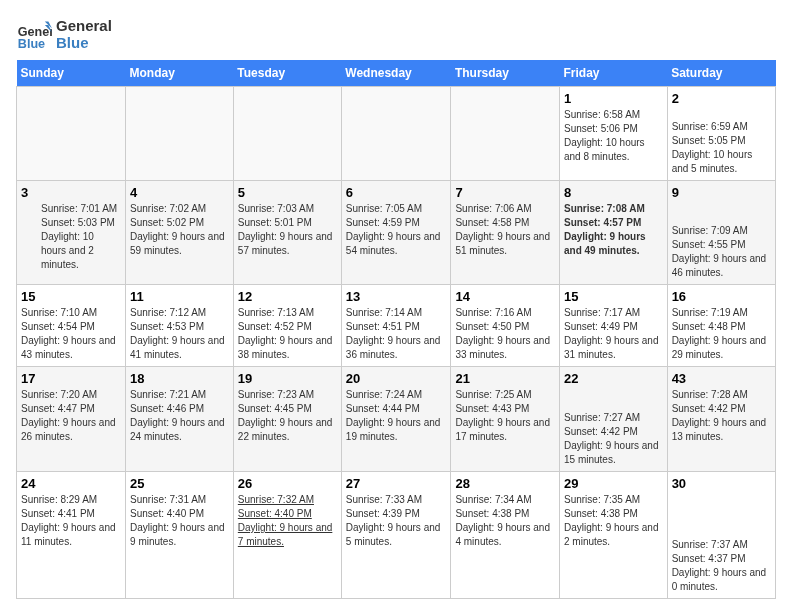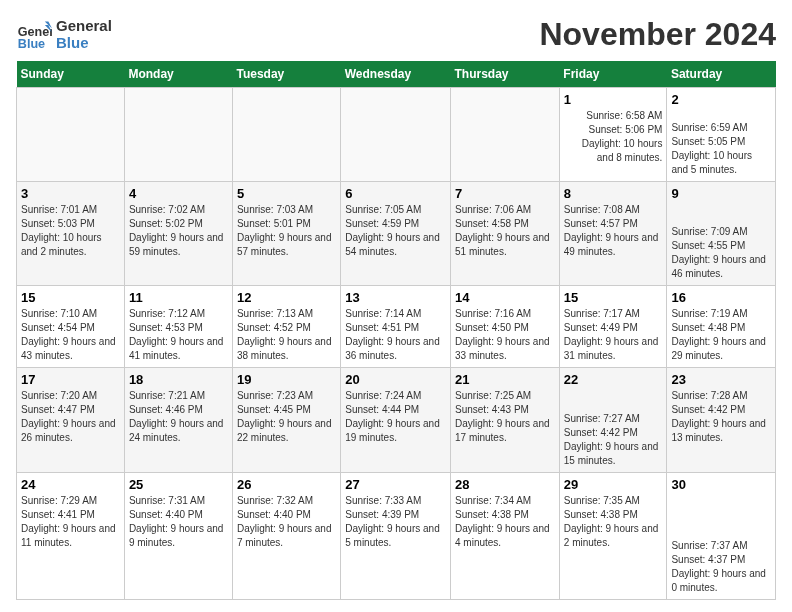--- a/index.html
+++ b/index.html
@@ -36,21 +36,21 @@
     .subtitle {
       font-size: 14px;
       color: #555;
     }
     table {
       width: 100%;
       border-collapse: collapse;
       font-size: 11px;
     }
     th {
-      background-color: #15803d;
+      background-color: #3b82f6;
       color: #fff;
       padding: 6px 4px;
       text-align: left;
       font-size: 12px;
       font-weight: bold;
     }
     td {
       border: 1px solid #ccc;
       vertical-align: top;
       padding: 4px;
@@ -90,21 +90,20 @@
       <text x="2" y="36" font-size="14" font-weight="bold" fill="#3a7fc1">Blue</text>
       <polygon points="32,10 40,18 36,10" fill="#3a7fc1"></polygon>
       <polygon points="36,6 44,14 40,6" fill="#3a7fc1" transform="translate(-4,0)"></polygon>
     </svg>
     <div>
       <div style="font-size:15px;font-weight:bold;color:#333;">General</div>
       <div style="font-size:15px;font-weight:bold;color:#3a7fc1;">Blue</div>
     </div>
   </div>
   <div class="title-block">
-    <div class="month-title">November 2024</div>
   </div>
 </div>
 
 <table>
   <thead>
     <tr id="header-row">
         <th>Sunday</th>
         <th>Monday</th>
         <th>Tuesday</th>
         <th>Wednesday</th>
@@ -115,35 +114,35 @@
   </thead>
   <tbody id="calendar-body">
       <tr>
         <td class="empty"></td>
         <td class="empty"></td>
         <td class="empty"></td>
         <td class="empty"></td>
         <td class="empty"></td>
         <td>
           <div class="day-number">1</div>
-          <div class="day-info" style="white-space: pre-line; text-align: right;">Sunrise: 6:58 AM
+          <div class="day-info" style="white-space: pre-line;">Sunrise: 6:58 AM
 Sunset: 5:06 PM
 Daylight: 10 hours and 8 minutes.</div>
         </td>
         <td>
           <div class="day-number">2</div>
           <div class="day-info" style="white-space: pre-line; margin-top: 14px;">Sunrise: 6:59 AM
 Sunset: 5:05 PM
 Daylight: 10 hours and 5 minutes.</div>
         </td>
       </tr>
       <tr>
         <td class="shaded">
           <div class="day-number">3</div>
-          <div class="day-info" style="white-space: pre-line;">Sunrise: 7:01 AM
+          <div class="day-info" style="white-space: pre-line; margin-left: 20px;">Sunrise: 7:01 AM
 Sunset: 5:03 PM
 Daylight: 10 hours and 2 minutes.</div>
         </td>
         <td class="shaded">
           <div class="day-number">4</div>
           <div class="day-info" style="white-space: pre-line;">Sunrise: 7:02 AM
 Sunset: 5:02 PM
 Daylight: 9 hours and 59 minutes.</div>
         </td>
         <td class="shaded">
@@ -159,21 +158,21 @@
 Daylight: 9 hours and 54 minutes.</div>
         </td>
         <td class="shaded">
           <div class="day-number">7</div>
           <div class="day-info" style="white-space: pre-line;">Sunrise: 7:06 AM
 Sunset: 4:58 PM
 Daylight: 9 hours and 51 minutes.</div>
         </td>
         <td class="shaded">
           <div class="day-number">8</div>
-          <div class="day-info" style="white-space: pre-line;">Sunrise: 7:08 AM
+          <div class="day-info" style="white-space: pre-line; font-weight: bold;">Sunrise: 7:08 AM
 Sunset: 4:57 PM
 Daylight: 9 hours and 49 minutes.</div>
         </td>
         <td class="shaded">
           <div class="day-number">9</div>
           <div class="day-info" style="white-space: pre-line; margin-top: 24px;">Sunrise: 7:09 AM
 Sunset: 4:55 PM
 Daylight: 9 hours and 46 minutes.</div>
         </td>
       </tr>
@@ -252,42 +251,42 @@
 Sunset: 4:43 PM
 Daylight: 9 hours and 17 minutes.</div>
         </td>
         <td class="shaded">
           <div class="day-number">22</div>
           <div class="day-info" style="white-space: pre-line; margin-top: 25px;">Sunrise: 7:27 AM
 Sunset: 4:42 PM
 Daylight: 9 hours and 15 minutes.</div>
         </td>
         <td class="shaded">
-          <div class="day-number">23</div>
+          <div class="day-number">43</div>
           <div class="day-info" style="white-space: pre-line;">Sunrise: 7:28 AM
 Sunset: 4:42 PM
 Daylight: 9 hours and 13 minutes.</div>
         </td>
       </tr>
       <tr>
         <td>
           <div class="day-number">24</div>
-          <div class="day-info" style="white-space: pre-line;">Sunrise: 7:29 AM
+          <div class="day-info" style="white-space: pre-line;">Sunrise: 8:29 AM
 Sunset: 4:41 PM
 Daylight: 9 hours and 11 minutes.</div>
         </td>
         <td>
           <div class="day-number">25</div>
           <div class="day-info" style="white-space: pre-line;">Sunrise: 7:31 AM
 Sunset: 4:40 PM
 Daylight: 9 hours and 9 minutes.</div>
         </td>
         <td>
           <div class="day-number">26</div>
-          <div class="day-info" style="white-space: pre-line;">Sunrise: 7:32 AM
+          <div class="day-info" style="white-space: pre-line; text-decoration: underline;">Sunrise: 7:32 AM
 Sunset: 4:40 PM
 Daylight: 9 hours and 7 minutes.</div>
         </td>
         <td>
           <div class="day-number">27</div>
           <div class="day-info" style="white-space: pre-line;">Sunrise: 7:33 AM
 Sunset: 4:39 PM
 Daylight: 9 hours and 5 minutes.</div>
         </td>
         <td>

